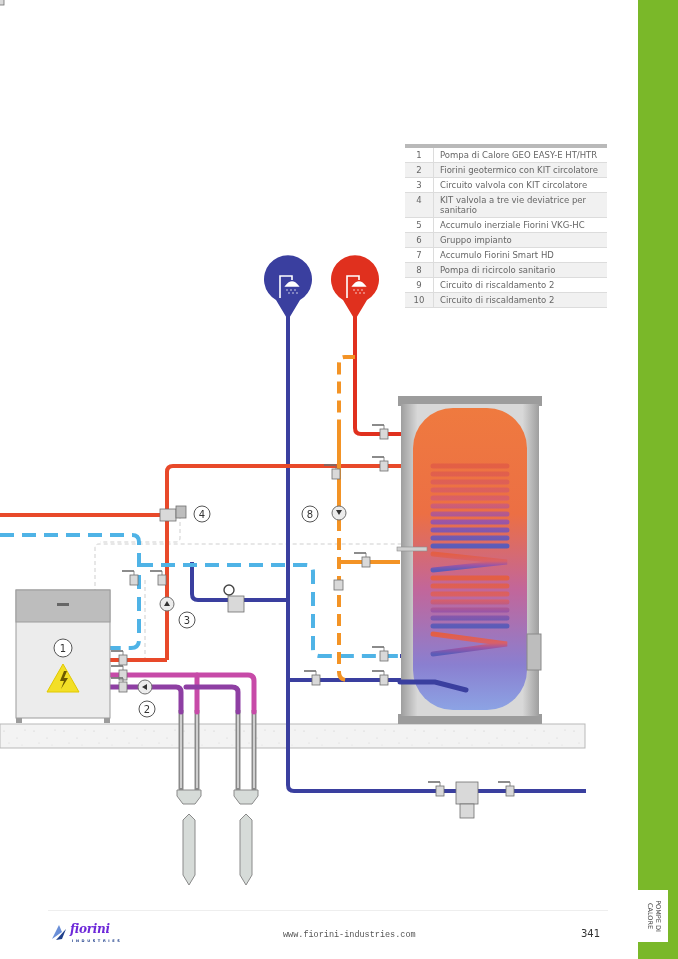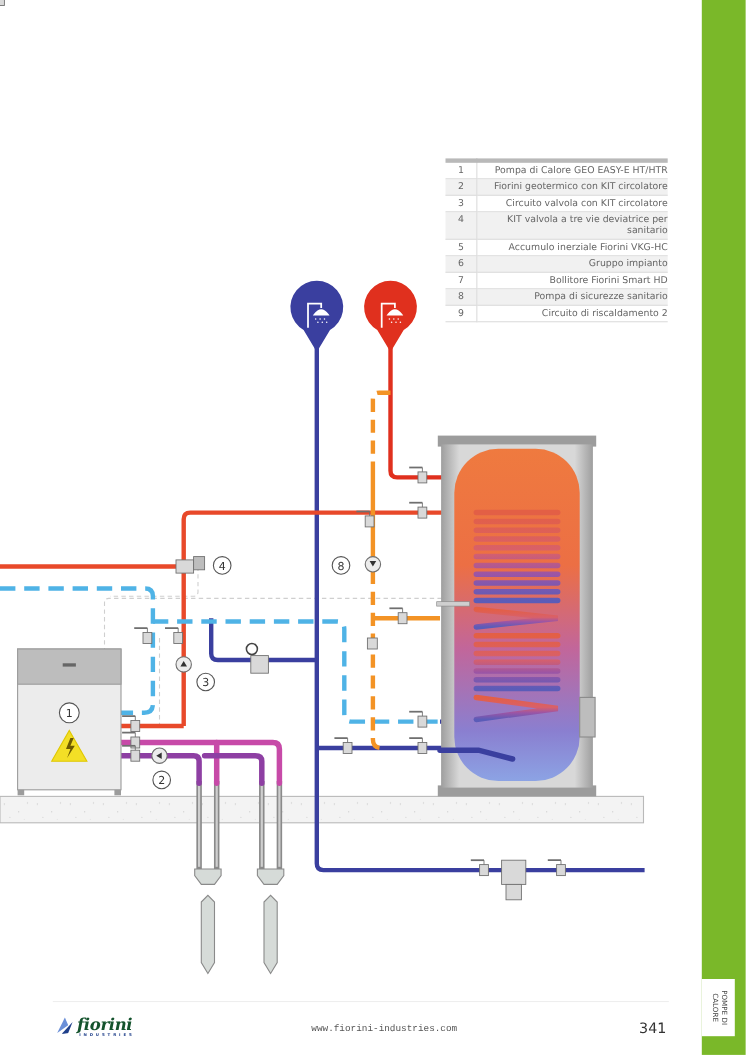--- a/index.html
+++ b/index.html
@@ -1,31 +1,31 @@
 <!DOCTYPE html>
 <html><head>
 <meta charset="utf-8">
 <style>
   html, body { margin: 0; padding: 0; background: #ffffff; }
   body { width: 678px; height: 959px; position: relative; overflow: hidden; font-family: "DejaVu Sans", sans-serif; }
   #diagram { position: absolute; left: 0; top: 0; }
   .legend { position: absolute; left: 405px; top: 144px; width: 202px; border-top: 4px solid #b9b9b9; border-collapse: collapse; font-size: 8.5px; color: #666; }
   .legend td { border-bottom: 1px solid #dcdcdc; padding: 2px 0; vertical-align: top; line-height: 10px; }
   .legend td.num { width: 28px; text-align: center; border-right: 1px solid #dcdcdc; }
-  .legend td.lbl { padding-left: 6px; text-align: right; }
+  .legend td.lbl { padding-left: 6px; }
   .legend tr:nth-child(even) { background: #f1f1f1; }
   .sidebar { position: absolute; left: 638px; top: 0; width: 40px; height: 959px; background: #7ab829; }
   .tab { position: absolute; left: 638px; top: 890px; width: 30px; height: 52px; background: #fff; }
   .tab span { position: absolute; left: 3px; top: 0; width: 52px; height: 26px; transform-origin: 0 0; transform: translate(26px,0) rotate(90deg); font-size: 6.5px; color: #444; line-height: 8px; text-align: center; display:flex; align-items:center; justify-content:center; }
   .footline { position: absolute; left: 48px; top: 910px; width: 560px; height: 1px; background: #eeeeee; }
   .logo { position: absolute; left: 50px; top: 922px; height: 22px; width: 90px; }
-  .logo .word { position: absolute; left: 20px; top: 0; font-family: "DejaVu Serif", serif; font-weight: bold; font-style: italic; color: #14532d; font-size: 15px; letter-spacing: -0.3px; }
+  .logo .word { position: absolute; left: 20px; top: 0; font-family: "DejaVu Serif", serif; font-weight: bold; font-style: italic; color: #6d28d9; font-size: 12px; letter-spacing: -0.3px; }
   .logo .sub { position: absolute; left: 22px; top: 17px; font-size: 3.6px; letter-spacing: 2.6px; color: #1f3f8a; font-weight: bold; }
   .url { position: absolute; left: 283px; top: 930px; font-size: 8.5px; color: #555; font-family: Liberation Mono, monospace; }
-  .page { position: absolute; left: 581px; top: 928px; font-size: 13px; color: #333; }
+  .page { position: absolute; left: 581px; top: 928px; font-size: 10px; color: #333; }
 </style>
 </head>
 <body>
 
 <svg id="diagram" width="638" height="959" viewBox="0 0 638 959">
   <defs>
     <linearGradient id="tankGrad" x1="0" y1="0" x2="0" y2="1">
       <stop offset="0" stop-color="#ef7a3f"></stop>
       <stop offset="0.35" stop-color="#ec6f44"></stop>
       <stop offset="0.6" stop-color="#c2669a"></stop>
@@ -258,28 +258,32 @@
       <tr>
         <td class="num">5</td>
         <td class="lbl">Accumulo inerziale Fiorini VKG-HC</td>
       </tr>
       <tr>
         <td class="num">6</td>
         <td class="lbl">Gruppo impianto</td>
       </tr>
       <tr>
         <td class="num">7</td>
-        <td class="lbl">Bollitore Fiorini Smart HD</td>
+        <td class="lbl">Accumulo Fiorini Smart HD</td>
       </tr>
       <tr>
         <td class="num">8</td>
-        <td class="lbl">Pompa di sicurezze sanitario</td>
+        <td class="lbl">Pompa di ricircolo sanitario</td>
       </tr>
       <tr>
         <td class="num">9</td>
+        <td class="lbl">Circuito di riscaldamento 2</td>
+      </tr>
+      <tr>
+        <td class="num">10</td>
         <td class="lbl">Circuito di riscaldamento 2</td>
       </tr>
     </tbody>
 </table>
 
 <div class="sidebar"></div>
 <div class="tab">
     <span>POMPE DI CALORE</span>
   </div>
 

